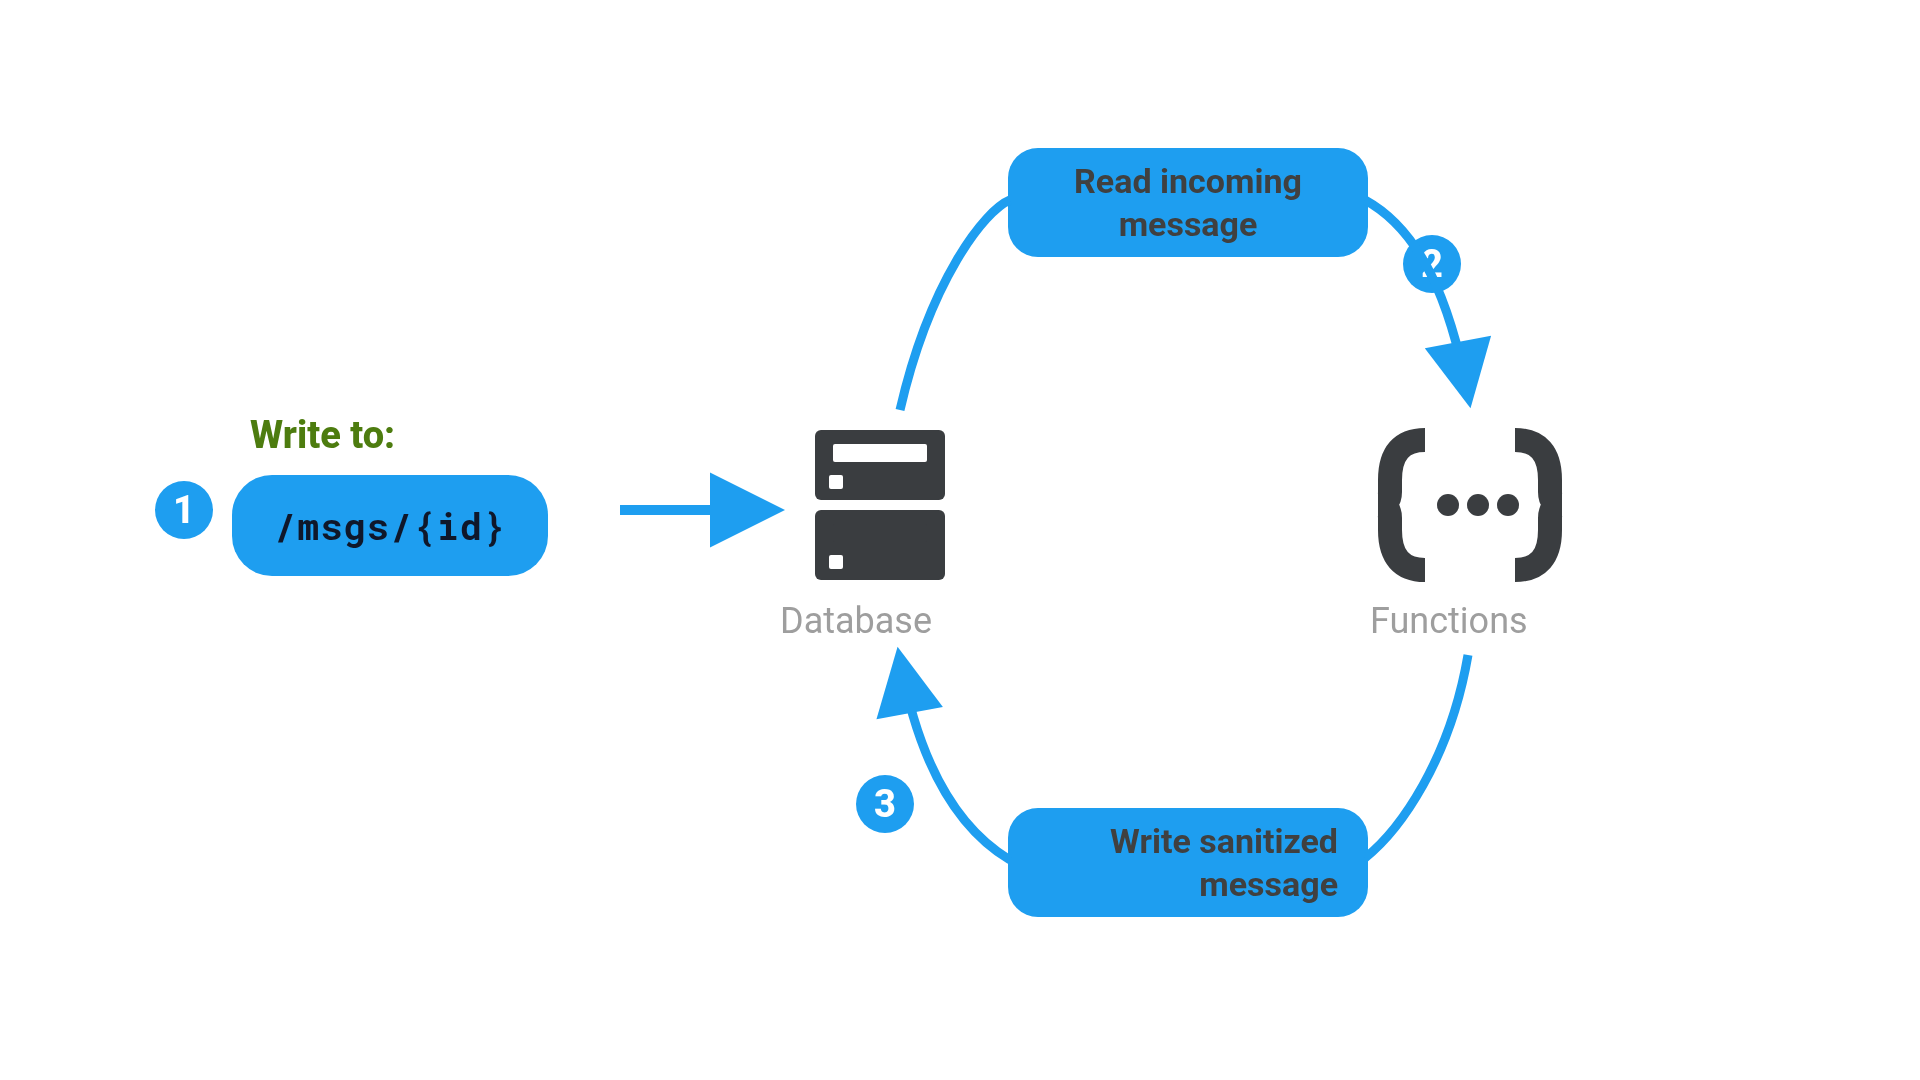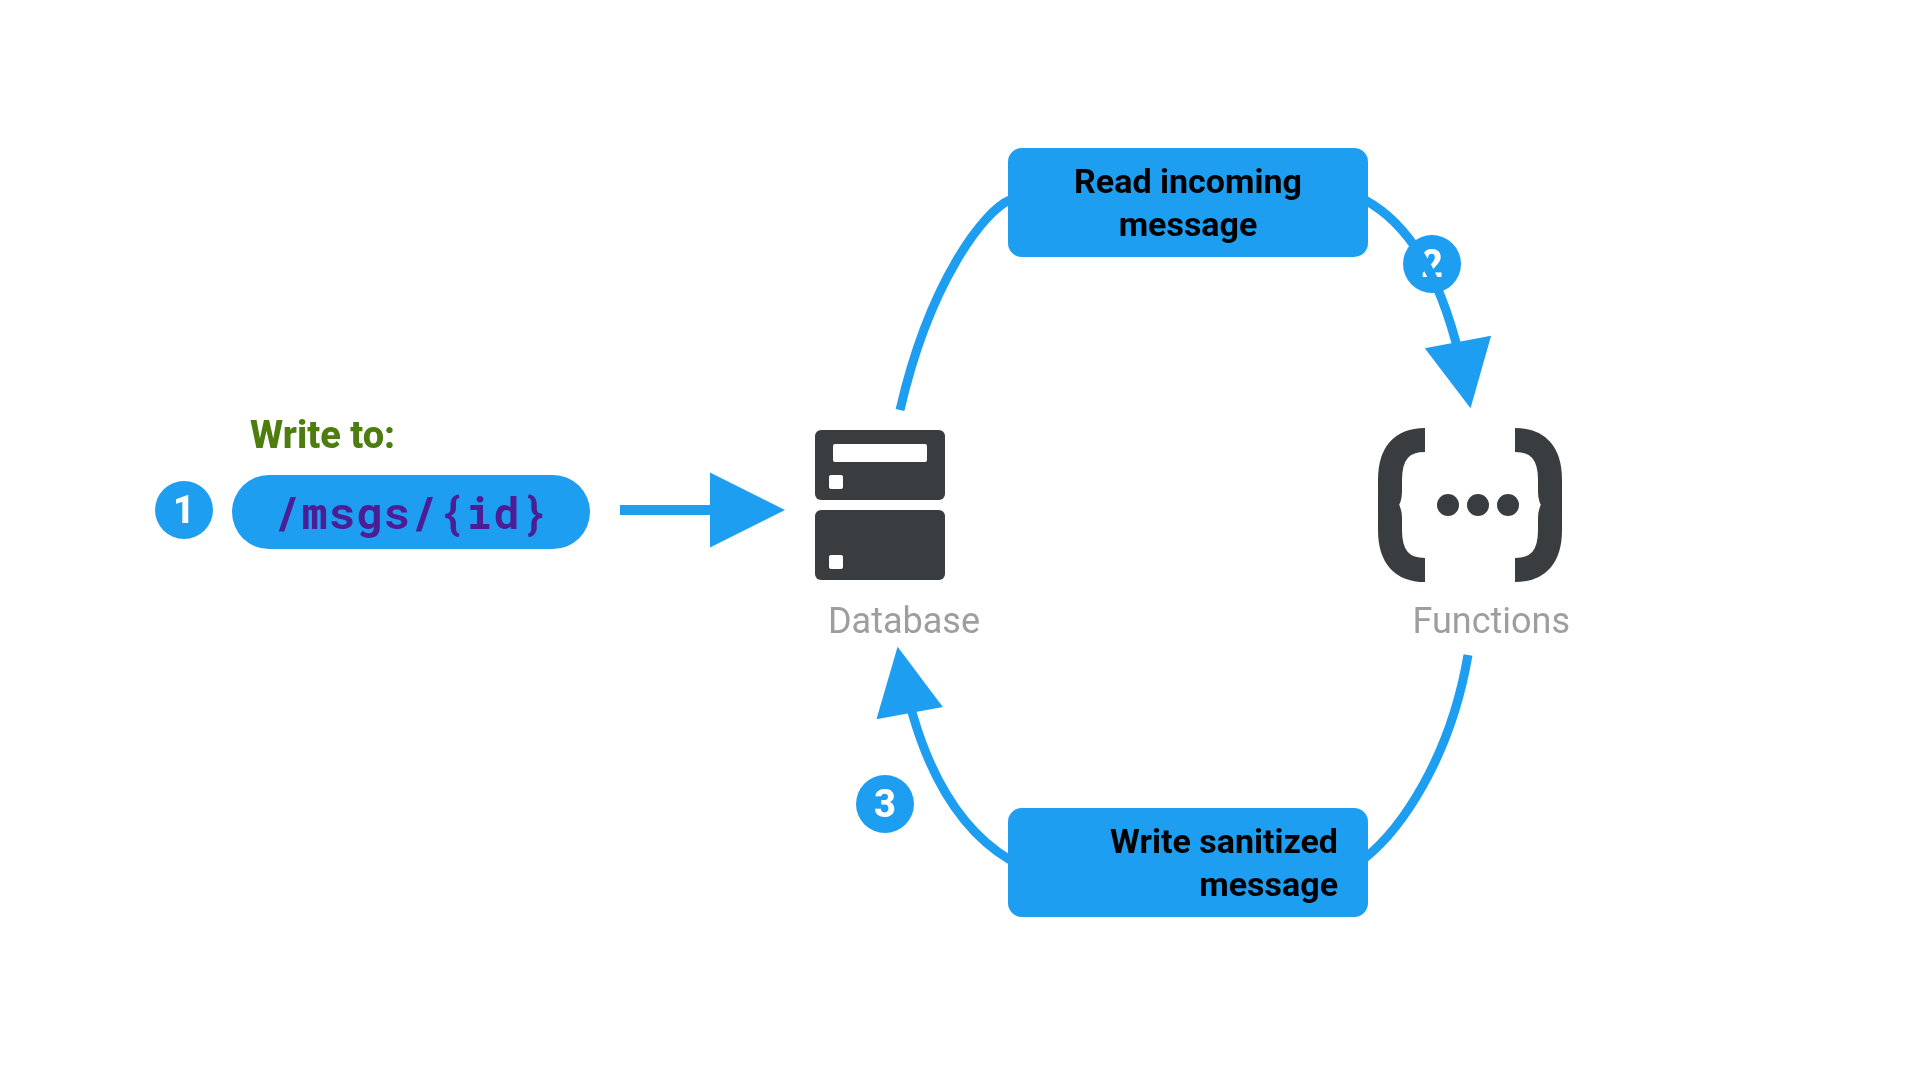--- a/index.html
+++ b/index.html
@@ -29,43 +29,43 @@
     font-weight: 800;
     font-size: 38px;
   }
   .write-label {
     color: #4d7c0f;
     font-weight: 800;
     font-size: 38px;
   }
   .path-pill {
     background: #1e9ef0;
-    color: #4c1d95;
+    color: #0f172a;
     border-radius: 40px;
-    padding: 8px 42px;
+    padding: 26px 42px;
     font-family: "Roboto Mono", "Courier New", monospace;
     font-weight: 700;
-    font-size: 44px;
+    font-size: 37px;
     letter-spacing: 1px;
   }
   .flow-pill {
     background: #1e9ef0;
-    color: #000000;
-    border-radius: 14px;
+    color: #404040;
+    border-radius: 30px;
     padding: 12px 30px;
     font-weight: 700;
     font-size: 34px;
     text-align: center;
     line-height: 1.25;
   }
   .node-label {
     color: #9e9e9e;
     font-size: 36px;
     font-weight: 400;
-    text-align: right;
+    text-align: left;
   }
   svg.overlay {
     position: absolute;
     left: 0; top: 0;
     width: 1920px;
     height: 1080px;
     pointer-events: none;
   }
 </style>
 </head>

